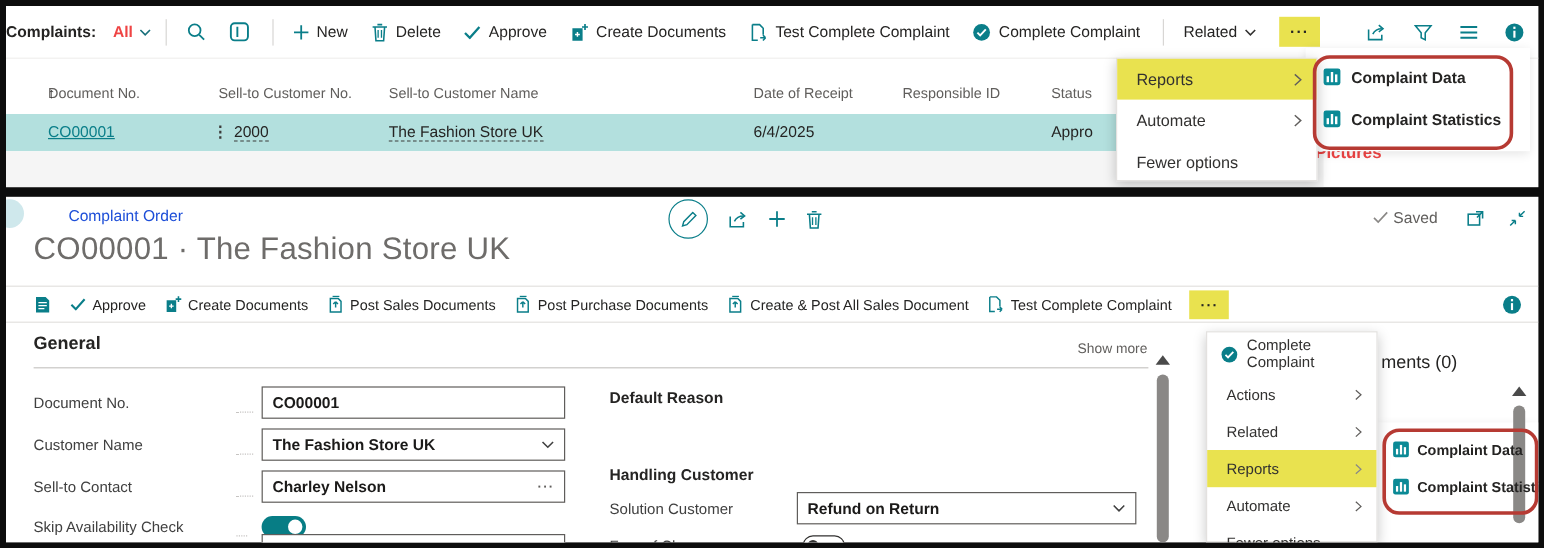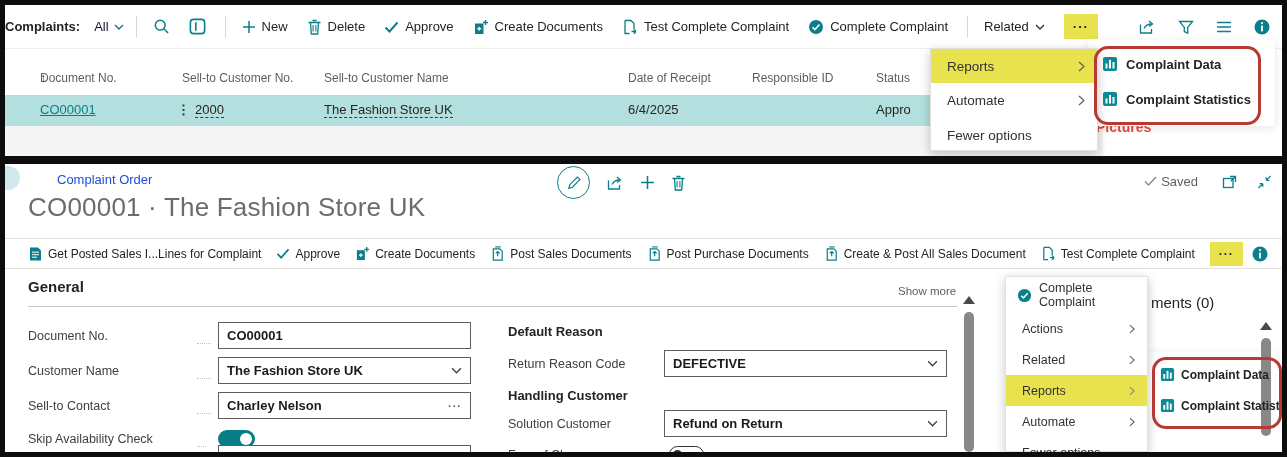--- a/index.html
+++ b/index.html
@@ -9,21 +9,21 @@
   #top-panel { left:5px; top:5px; width:1277px; height:151px; }
   #bottom-panel { left:5px; top:164px; width:1277px; height:288px; }
   .hl-yellow { background:#e9e24f; }
   svg { display:block; flex:none; }
 
   
   .toolbar { position:absolute; left:0; top:0; width:100%; height:44px; display:flex; align-items:center;
              font-size:13px; color:#252423; border-bottom:1px solid #f0efee; }
   .tb-item { display:flex; align-items:center; gap:6px; margin-right:19px; white-space:nowrap; cursor:default; }
   .tb-caption { font-weight:700; margin-right:14px; }
-  .tb-filter { color:#0f172a; font-weight:400; display:flex; align-items:center; gap:5px; margin-right:12px; }
+  .tb-filter { color:#ef4444; font-weight:700; display:flex; align-items:center; gap:5px; margin-right:12px; }
   .vdiv { width:1px; height:22px; background:#d8d6d4; margin-right:16px; flex:none; }
   .more-btn { padding:5px 9px; font-weight:700; color:#252423; letter-spacing:1px; margin-right:0; }
   .tb-right { position:absolute; right:12px; top:0; height:44px; display:flex; align-items:center; gap:22px; }
 
   
   .grid-head { position:absolute; top:66px; left:0; width:926px; height:24px; font-size:12px; color:#605e5c; }
   .grid-head span { position:absolute; white-space:nowrap; }
   .grid-row { position:absolute; top:90px; left:0; width:1098px; height:31px; background:#b3e0de; font-size:13px; color:#252423; }
   .grid-row span { position:absolute; top:7px; white-space:nowrap; }
   .cell-link { color:#0a7e89; text-decoration:underline; font-weight:400; }
@@ -289,21 +289,20 @@
     </div>
 
     <div class="page-title">CO00001 · The Fashion Store UK</div>
 
     <div class="actionbar">
       <span class="ab-item">
         <svg width="15" height="16" viewBox="0 0 15 16">
             <path d="M2 1.5h8l3 3v10H2z" fill="#0a7e89"></path>
             <path d="M4 6.2h7M4 8.7h7M4 11.2h5" stroke="#fff" stroke-width="1"></path>
           </svg>
-        <span>Get Posted Sales I...Lines for Complaint</span>
       </span>
       <span class="ab-item">
         <svg width="14" height="11" viewBox="0 0 15 12">
             <path d="M1.5 6.5l4 4L13.5 1.5" fill="none" stroke="#0a7e89" stroke-width="1.9"></path>
           </svg>
         <span>Approve</span>
       </span>
       <span class="ab-item">
         <svg width="15" height="15" viewBox="0 0 16 16">
             <path d="M2 4.5h8.5V15H2z" fill="#0a7e89"></path>
@@ -392,30 +391,20 @@
     <div class="field-row" style="left:23px; top:281px; width:443px;">
       <span class="field-label" style="width:162px">Posting Date</span>
       <span class="leader"></span>
       <span class="field-box" style="width:253px">
         <span class="val">6/4/2025</span>
 
       </span>
     </div>
 
     <div class="group-heading" style="left:503px; top:160px;">Default Reason</div>
-    <div class="field-row" style="left:503px; top:186px; width:438px;">
-      <span class="field-label" style="width:142px">Return Reason Code</span>
-      <span class="leader"></span>
-      <span class="field-box" style="width:283px">
-        <span class="val">DEFECTIVE</span>
-        <svg width="11" height="7" viewBox="0 0 10 6">
-            <path d="M1 1l4 4 4-4" fill="none" stroke="#404040" stroke-width="1.2"></path>
-          </svg>
-      </span>
-    </div>
     <div class="group-heading" style="left:503px; top:224px;">Handling Customer</div>
     <div class="field-row" style="left:503px; top:246px; width:438px;">
       <span class="field-label" style="width:142px">Solution Customer</span>
       <span class="leader"></span>
       <span class="field-box" style="width:283px">
         <span class="val">Refund on Return</span>
         <svg width="11" height="7" viewBox="0 0 10 6">
             <path d="M1 1l4 4 4-4" fill="none" stroke="#404040" stroke-width="1.2"></path>
           </svg>
       </span>

